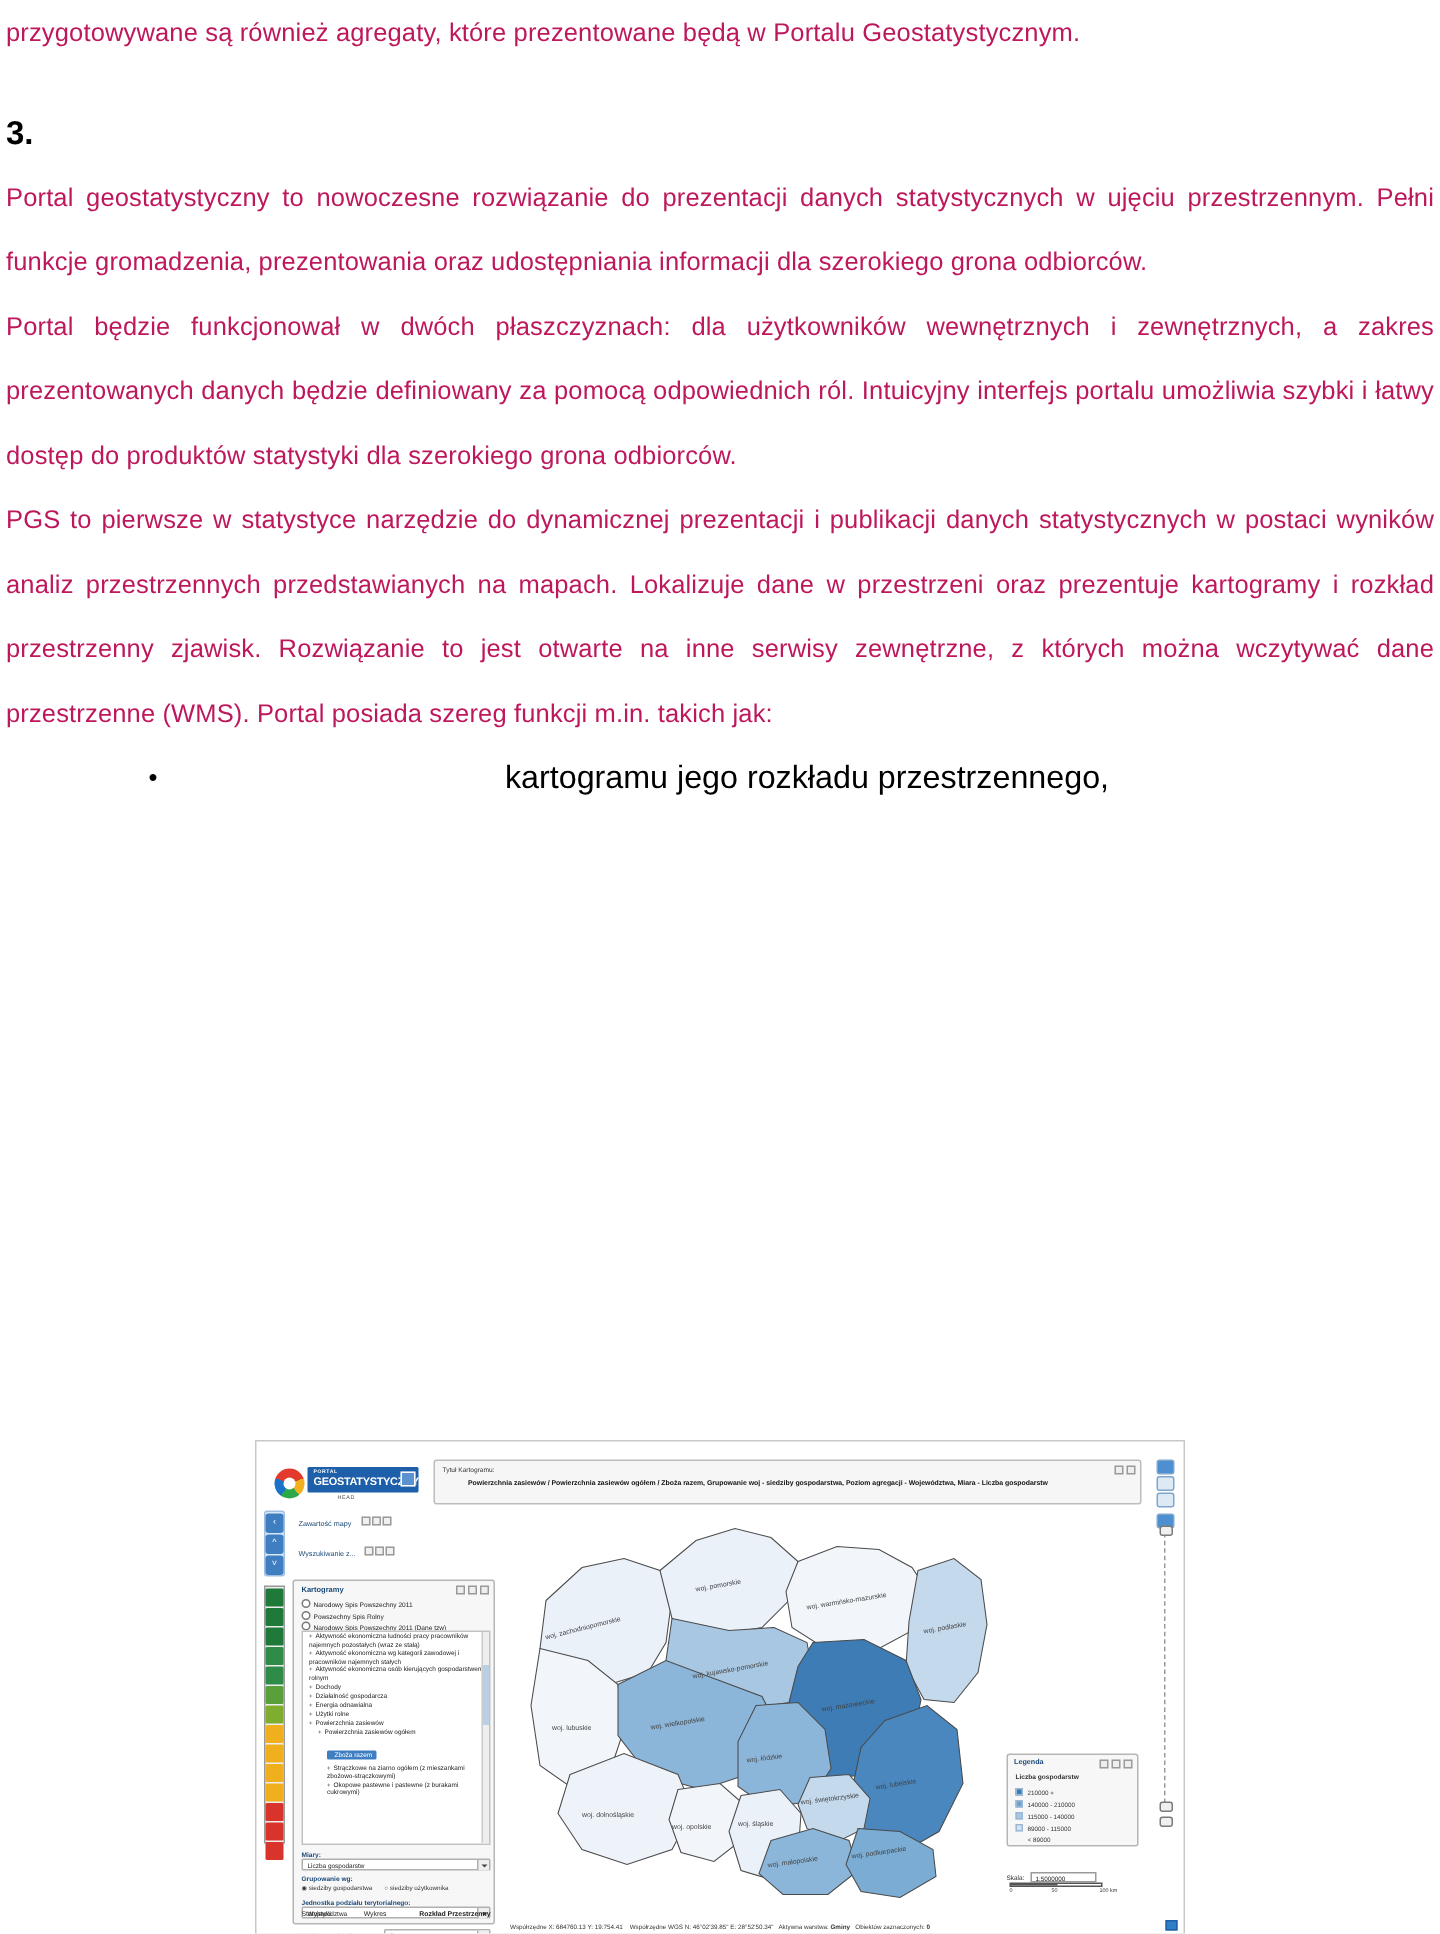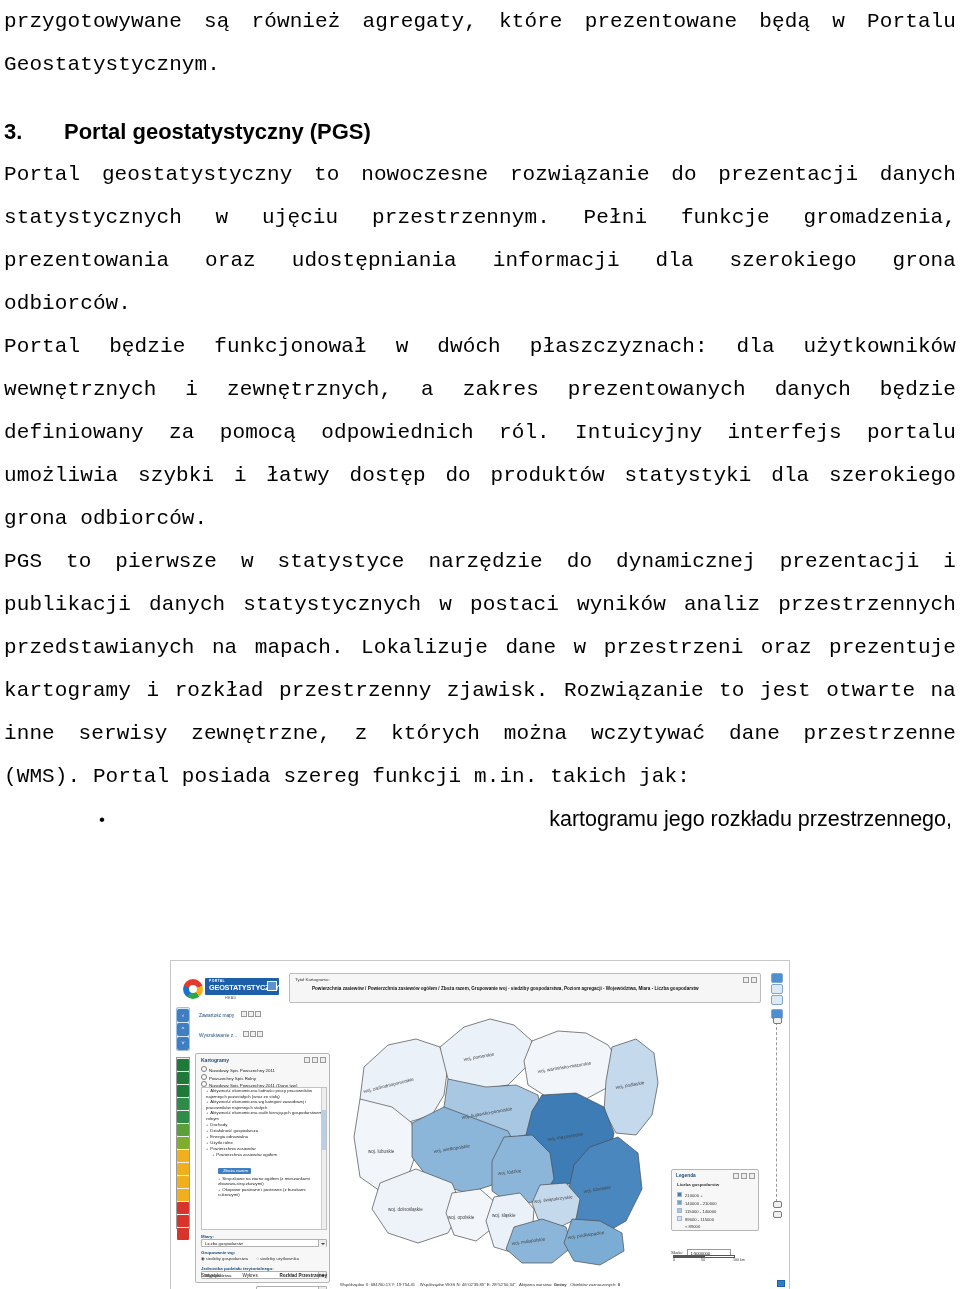--- a/index.html
+++ b/index.html
@@ -13,27 +13,26 @@
   .page{position:relative;width:960px;height:1289px;}
 
   
   .doc{
     position:absolute;left:0;top:0;width:960px;
     padding:0 4px 0 4px;
     box-sizing:border-box;
   }
   p.body{
     margin:0 0 0 0;
-    font-size:21px;
+    font-size:17px;
     line-height:43px;
     text-align:justify;
     text-justify:inter-word;
     letter-spacing:0.1px;
-    color:#000000;
-    font-family:Liberation Mono, monospace;
+    color:#be185d;
   }
   h3.sec{
     margin:0;
     font-size:22px;
     line-height:43px;
     font-weight:bold;
     color:#000;
     display:flex;
     align-items:flex-start;
   }
@@ -48,21 +47,21 @@
     padding-left:0;
     font-size:21.5px;
     line-height:43px;
     text-align:justify;
     width:calc(100% - 124px);
   }
   ul.bul li .dot{
     position:absolute;left:-25px;top:0;
     font-size:17px;line-height:43px;
   }
-  ul.bul li .l2{display:block;text-align:right;}
+  ul.bul li .l2{display:block;text-align:center;}
 
   
   .shot{
     position:absolute;
     left:170px;top:960px;
     width:620px;height:330px;
     background:#ffffff;
     border:1px solid #c8c8c8;
     box-sizing:border-box;
     overflow:hidden;
@@ -187,21 +186,20 @@
 <div class="page">
 
   <div class="doc">
 
     <p class="body">przygotowywane są również agregaty, które prezentowane będą w Portalu Geostatystycznym.</p>
 
     <div class="gap-sm"></div>
 
     <h3 class="sec">
       <span class="num">3.</span>
-      <span>Portal geostatystyczny (PGS)</span>
     </h3>
 
     <p class="body">Portal geostatystyczny to nowoczesne rozwiązanie do prezentacji danych statystycznych w ujęciu przestrzennym. Pełni funkcje gromadzenia, prezentowania oraz udostępniania informacji dla szerokiego grona odbiorców.</p>
     <p class="body">Portal będzie funkcjonował w dwóch płaszczyznach: dla użytkowników wewnętrznych i zewnętrznych, a zakres prezentowanych danych będzie definiowany za pomocą odpowiednich ról. Intuicyjny interfejs portalu umożliwia szybki i łatwy dostęp do produktów statystyki dla szerokiego grona odbiorców.</p>
     <p class="body">PGS to pierwsze w statystyce narzędzie do dynamicznej prezentacji i publikacji danych statystycznych w postaci wyników analiz przestrzennych przedstawianych na mapach. Lokalizuje dane w przestrzeni oraz prezentuje kartogramy i rozkład przestrzenny zjawisk. Rozwiązanie to jest otwarte na inne serwisy zewnętrzne, z których można wczytywać dane przestrzenne (WMS). Portal posiada szereg funkcji m.in. takich jak:</p>
 
     <ul class="bul">
       <li>
         <span class="dot">•</span>
         <span class="l2">kartogramu jego rozkładu przestrzennego,</span>

